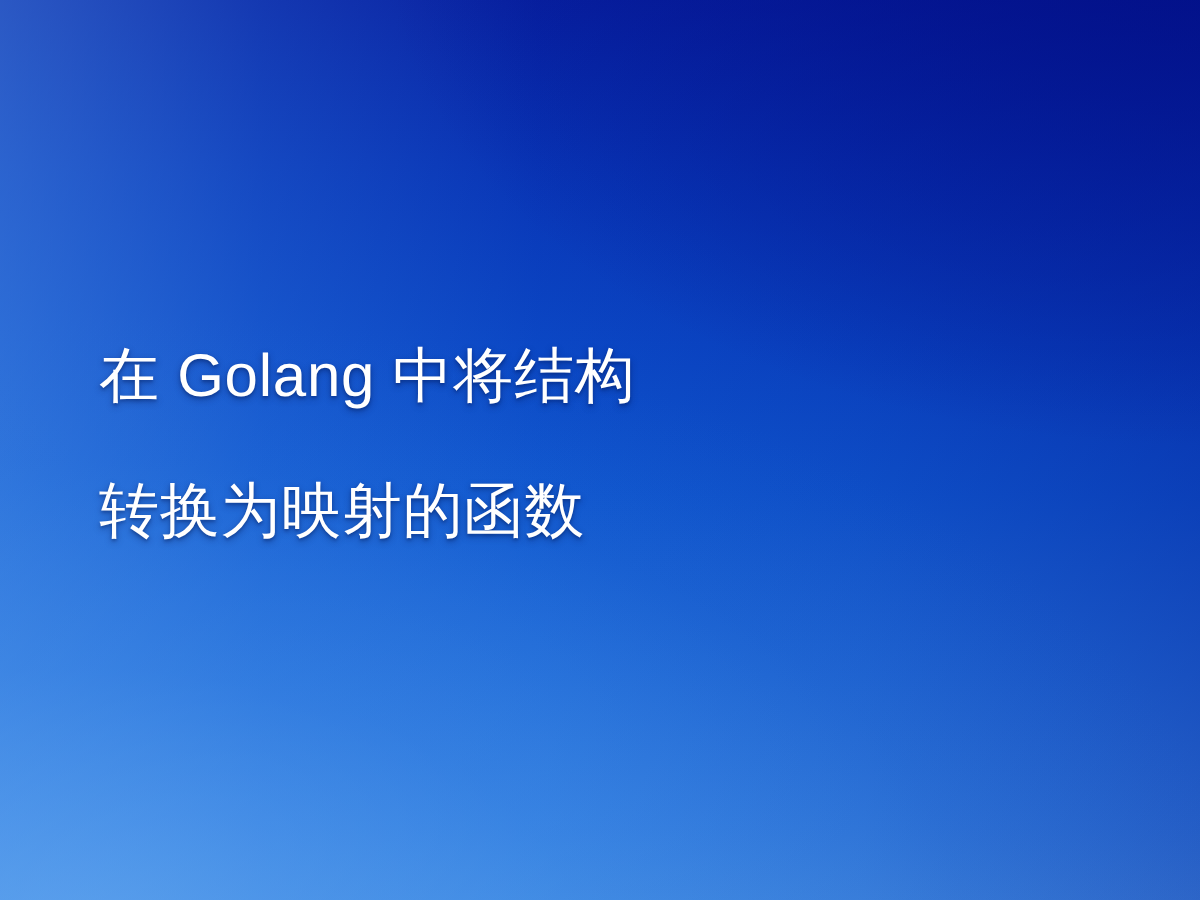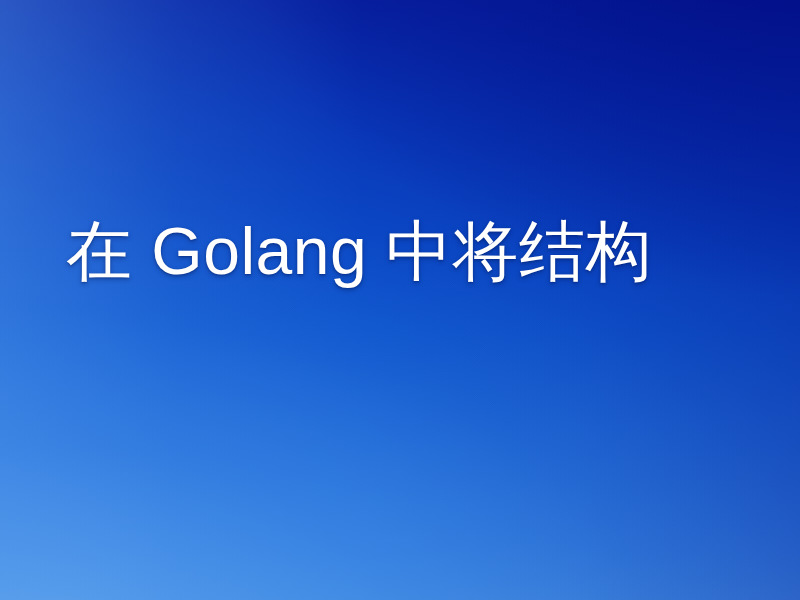--- a/index.html
+++ b/index.html
@@ -79,21 +79,21 @@
   .title-block {
     position: absolute;
     left: 66px;
     top: 206px;
     width: 700px;
   }
 
   .title-line {
     display: block;
     color: #ffffff;
-    font-size: 66px;
+    font-size: 40px;
     line-height: 90px;
     font-weight: 400;
     letter-spacing: 0.5px;
     white-space: pre;
     text-shadow:
       0 2px 5px rgba(0, 20, 80, 0.38),
       0 1px 2px rgba(0, 16, 70, 0.30);
   }
 </style>
 </head>
@@ -104,15 +104,16 @@
   <div class="bg-layer-vertical"></div>
 
   <div class="bg-layer-horizontal"></div>
 
   <div class="bg-layer-glow"></div>
 
   <div class="bg-layer-corner"></div>
 
   <div class="title-block">
     <span class="title-line">在 Golang 中将结构</span>
+    <span class="title-line">转换为映射的函数</span>
   </div>
 
 </div>
 
 </body></html>

